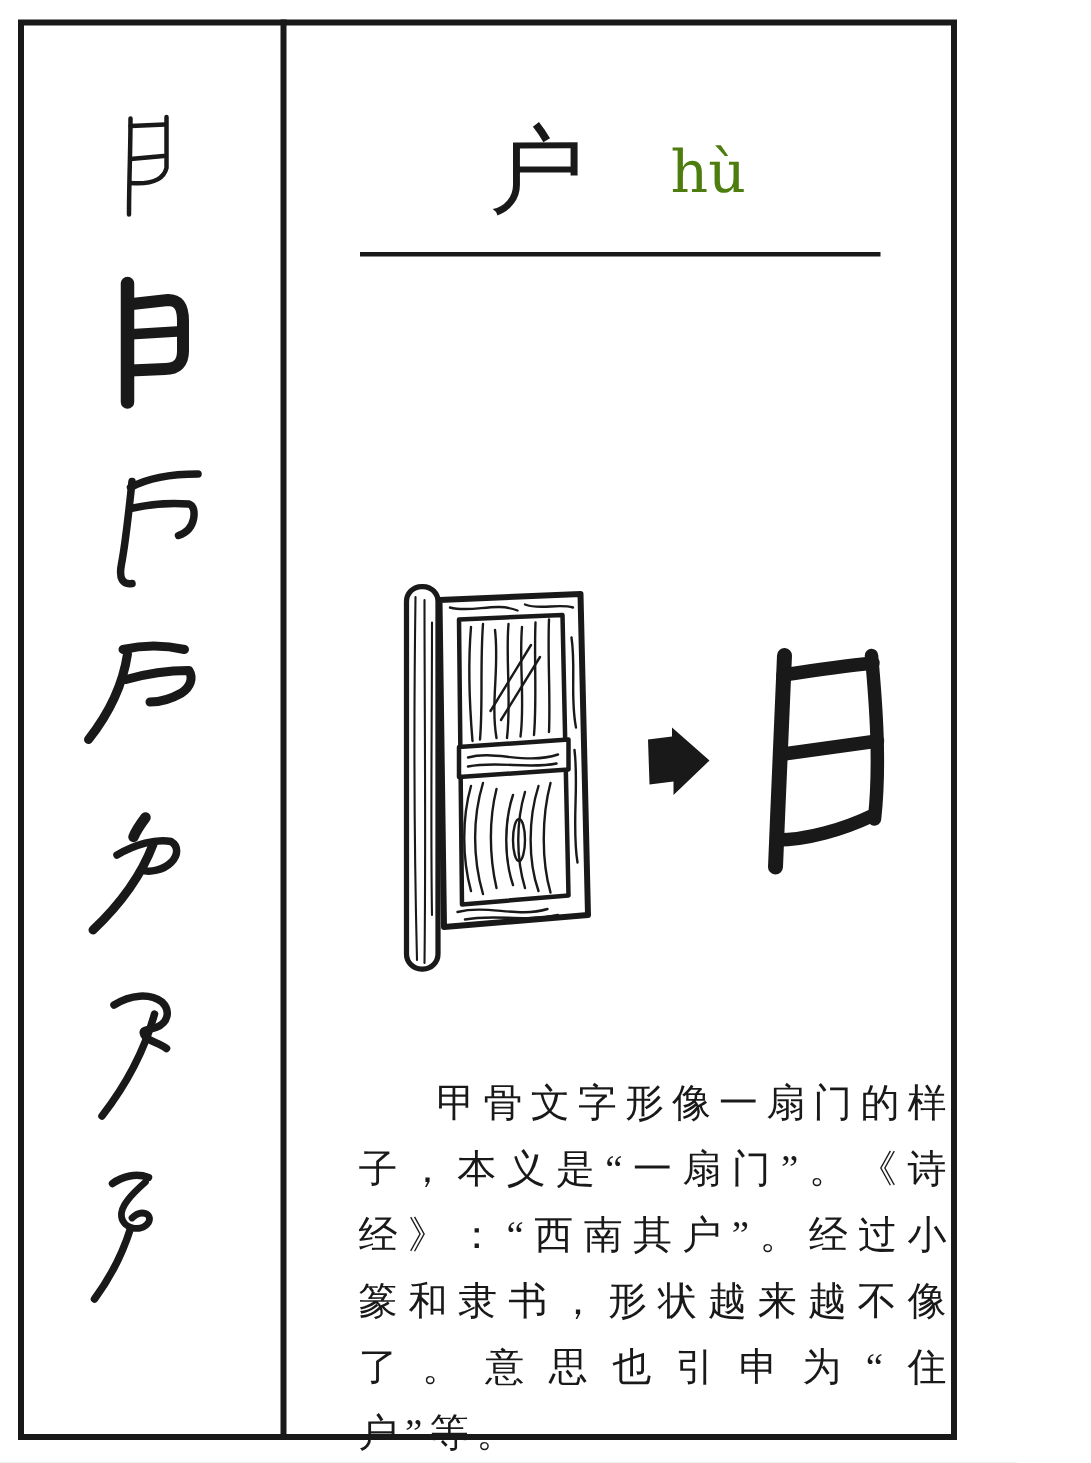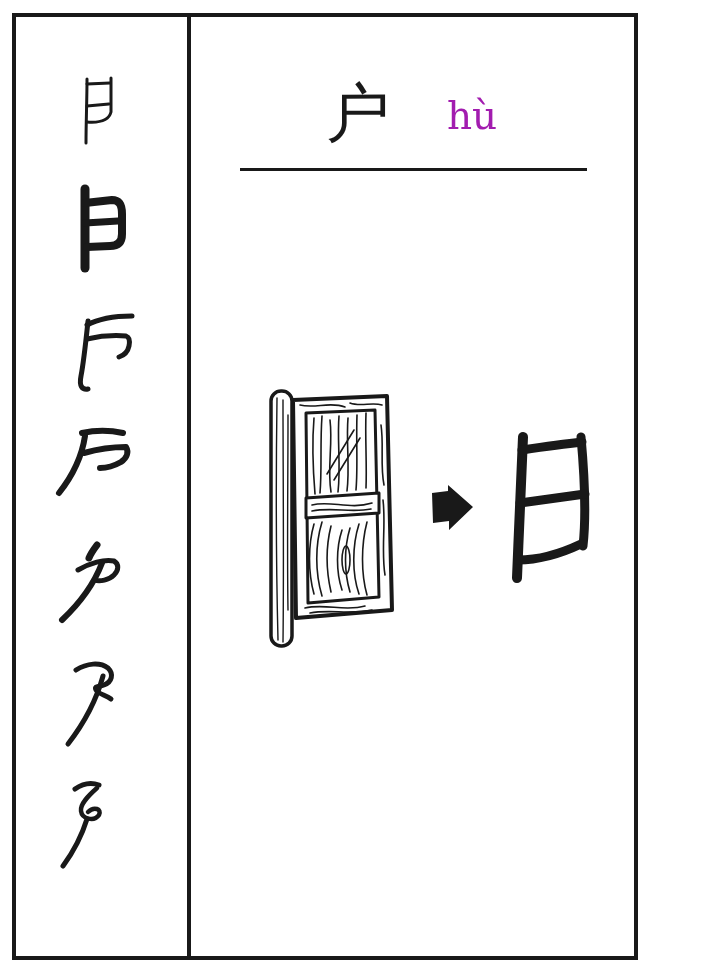--- a/index.html
+++ b/index.html
@@ -18,21 +18,21 @@
   }
   .sidebar-svg{position:absolute;left:12px;top:13px;}
   .sidebar-svg path{fill:none;stroke:#191919;stroke-linecap:round;stroke-linejoin:round;}
   .headword{
     position:absolute;left:318px;top:78px;width:80px;height:76px;
     font-size:64px;line-height:72px;text-align:center;color:#191919;
     font-family:"Liberation Serif", serif;
   }
   .pinyin{
     position:absolute;left:447px;top:94px;
-    font-size:39px;line-height:44px;color:#a21caf;
+    font-size:39px;line-height:44px;color:#4d7c0f;
     font-family:"DejaVu Serif", serif;
   }
   .rule{
     position:absolute;left:240px;top:168px;width:347px;height:3px;
     background:#191919;
   }
   .illus{position:absolute;left:200px;top:375px;}
   .illus path,.illus polygon.outline,.illus ellipse{stroke:#191919;stroke-linecap:round;stroke-linejoin:round;}
   .desc{
     position:absolute;left:239px;top:714px;width:397px;height:225px;
@@ -144,14 +144,15 @@
     </g>
     <g>
       <path d="M 523,437 C 521,480 519,530 517,578" stroke-width="10" fill="none"></path>
       <path d="M 522,450 C 542,447 563,444 582,442" stroke-width="9" fill="none"></path>
       <path d="M 581,437 C 584,470 587,510 583,546" stroke-width="9" fill="none"></path>
       <path d="M 520,503 C 542,500 564,497 585,494" stroke-width="9" fill="none"></path>
       <path d="M 518,560 C 538,560 562,553 581,544" stroke-width="9" fill="none"></path>
     </g>
   </svg>
 
+  <div class="desc">甲骨文字形像一扇门的样子，本义是“一扇门”。《诗经》：“西南其户”。经过小篆和隶书，形状越来越不像了。意思也引申为“住户”等。</div>
 
 </div>
 
 </body></html>

